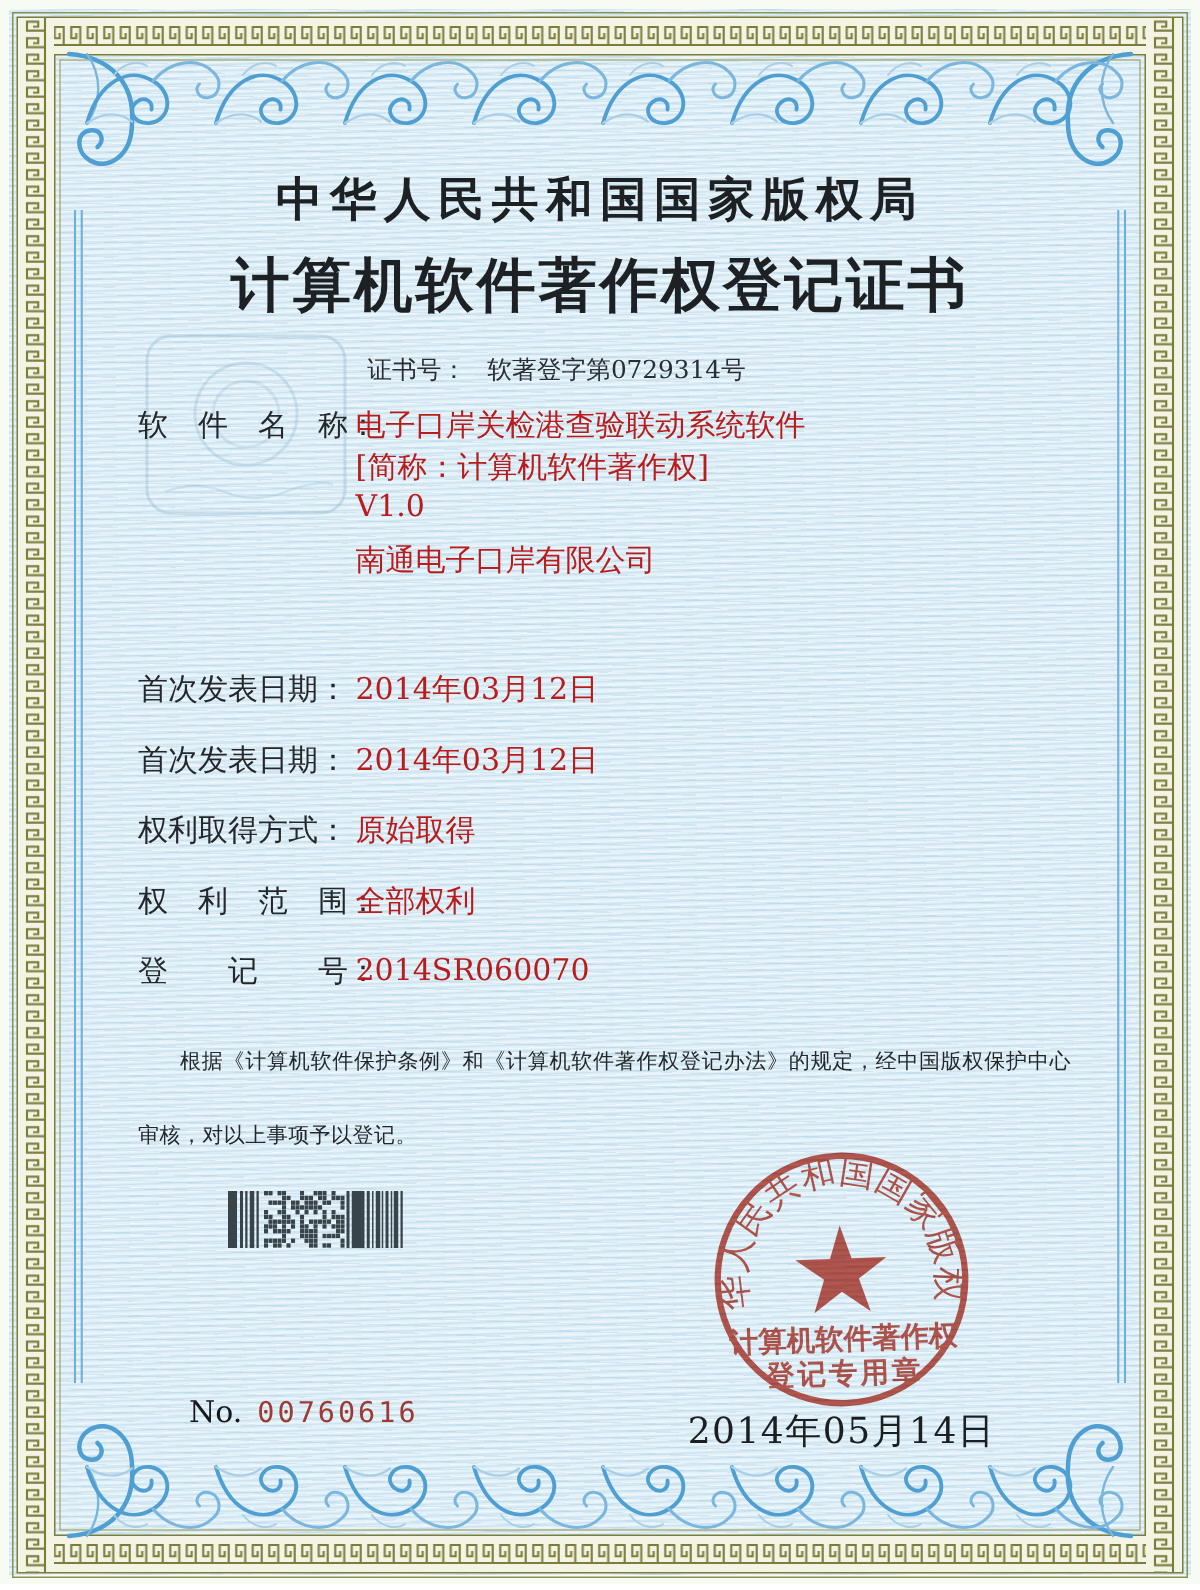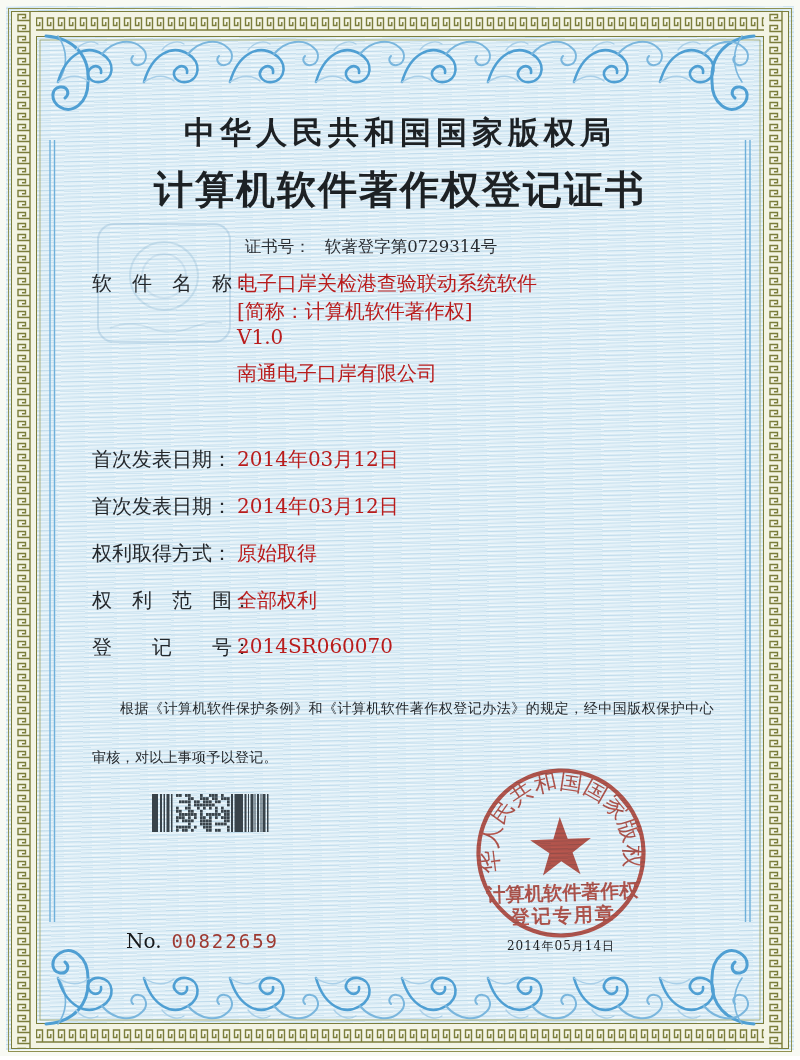--- a/index.html
+++ b/index.html
@@ -19,21 +19,21 @@
   .certno{top:236px;left:0;right:58px;text-align:center;font-size:16.5px;color:#2a2e33;}
   .certno .val{margin-left:14px;}
   .row{left:92px;font-size:20px;white-space:nowrap;}
   .row .lab{font-weight:normal;color:#24282c;}
   .row .val{position:absolute;left:145px;font-weight:normal;color:#b91c1c;white-space:nowrap;}
   .statement{top:684px;left:92px;width:622px;font-size:14px;line-height:49px;
              letter-spacing:.3px;text-indent:28px;text-align:justify;color:#24282c;}
   .serial{top:929px;left:126px;font-size:20px;color:#16181a;}
   .serial .num{font-family:"DejaVu Sans Mono","Liberation Mono",monospace;
                font-size:19px;letter-spacing:2px;color:#9e3a32;margin-left:10px;}
-  .issue-date{top:938px;left:455px;width:212px;text-align:center;font-size:12px;
+  .issue-date{top:938px;left:455px;width:212px;text-align:center;font-size:24px;
               letter-spacing:1px;color:#1c1f22;}
   .seal-svg{left:448px;top:740px;mix-blend-mode:multiply;opacity:.95;}
   .bc-svg{left:152px;top:794px;}
   .wm-svg{left:90px;top:220px;}
 </style>
 </head>
 <body>
 
 <div class="page">
 
@@ -304,17 +304,17 @@
       <text font-size="23" letter-spacing="0.5" fill="#bf4336" font-family="DejaVu Serif, Liberation Serif, serif" text-anchor="middle">
         <textPath href="#sealring" startOffset="50%">中华人民共和国国家版权局</textPath>
       </text>
       <path transform="translate(0,-4)" d="M 0 -32 L 7.2 -9.9 L 30.4 -9.9 L 11.6 3.8 L 18.8 25.9 L 0 12.2 L -18.8 25.9 L -11.6 3.8 L -30.4 -9.9 L -7.2 -9.9 Z" fill="#bf4336"></path>
       <text y="46" text-anchor="middle" font-size="19" font-weight="bold" fill="#bf4336" font-family="DejaVu Serif, Liberation Serif, serif">计算机软件著作权</text>
       <text y="69" text-anchor="middle" font-size="19" font-weight="bold" letter-spacing="2" fill="#bf4336" font-family="DejaVu Serif, Liberation Serif, serif">登记专用章</text>
     </g>
   </svg>
 
   <div class="abs serial">
-    <span>No.</span><span class="num">00822659</span>
+    <span>No.</span><span class="num">00760616</span>
   </div>
   <div class="abs issue-date">2014年05月14日</div>
 
 </div>
 
 </body></html>

